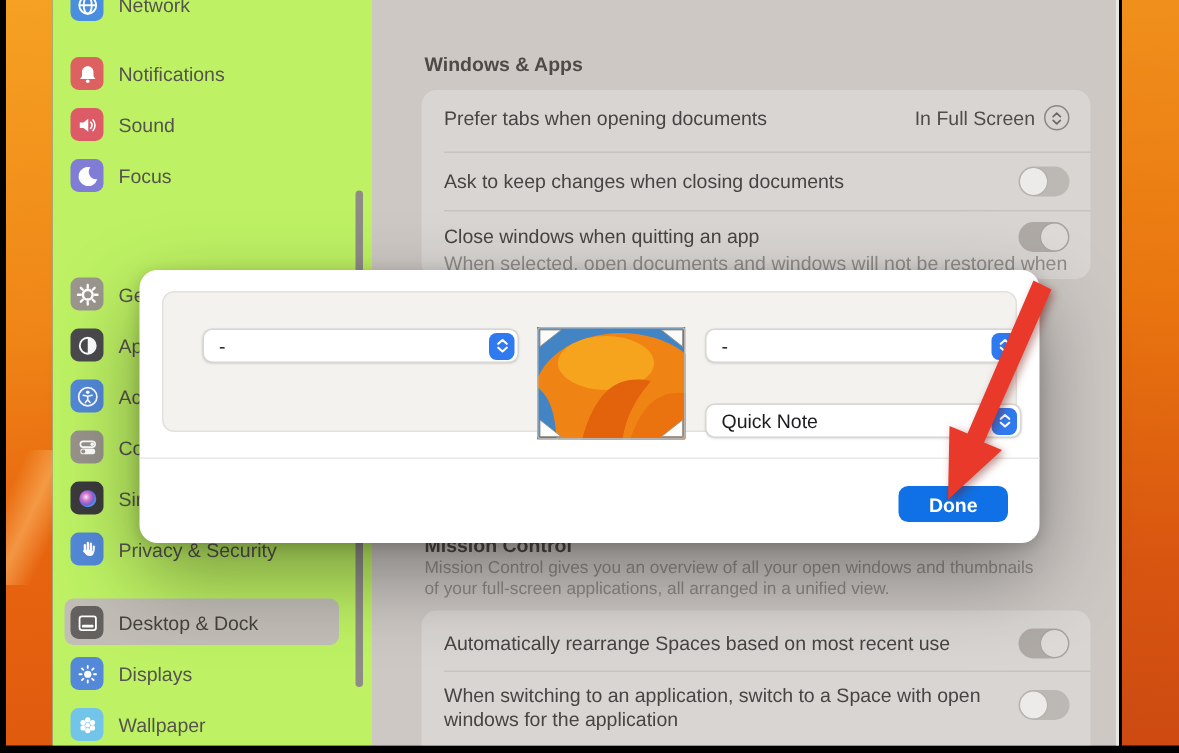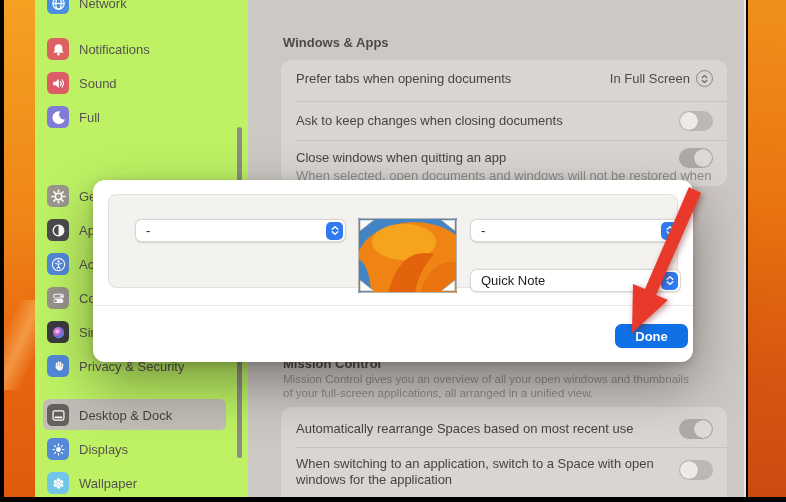--- a/index.html
+++ b/index.html
@@ -54,21 +54,21 @@
   
   .modal { left:93px; top:180px; width:600px; height:182px; background:#ffffff; border-radius:12px;
     box-shadow:0 22px 55px rgba(0,0,0,0.38), 0 2px 10px rgba(0,0,0,0.18); }
   .inner-card { position:absolute; left:15px; top:14px; width:570px; height:94px; background:#f3f2ef; border:1px solid #e3e1de; border-radius:8px; }
   .dropdown { position:absolute; width:211px; height:23px; background:#fff; border:1px solid #d8d6d3; border-radius:6.5px; box-shadow:0 .5px 1.5px rgba(0,0,0,.12); }
   .dropdown .dd-text { position:absolute; left:10px; top:3px; font-size:13px; color:#1d1d1f; }
   .dd-stepper { position:absolute; right:2px; top:1.5px; width:17px; height:18.5px; background:#307af0; border-radius:5px; display:flex; align-items:center; justify-content:center; }
   .dd-stepper svg { width:10px; height:13px; }
   .modal-sep { position:absolute; left:0; top:125px; width:100%; height:1px; background:#e9e8e6; }
   .done-btn { position:absolute; left:506px; top:144px; width:73px; height:24px; background:#1070e5; border:none; border-radius:6.5px;
-    color:#fff; font-size:13px; font-weight:bold; font-family:"Liberation Sans",sans-serif; display:flex; align-items:center; justify-content:center;margin-left:16px; }
+    color:#fff; font-size:13px; font-weight:bold; font-family:"Liberation Sans",sans-serif; display:flex; align-items:center; justify-content:center; }
   .thumb { position:absolute; left:249px; top:23px; width:99px; height:75px; }
 
   .arrow-layer { left:0; top:0; width:786px; height:502px; pointer-events:none; }
 </style>
 </head>
 <body>
 
 <div class="abs wall-left"></div>
 <div class="abs wall-right"></div>
 
@@ -107,21 +107,21 @@
       </span>
       <span class="side-label">Sound</span>
     </div>
 
     <div class="side-item" style="top:102px">
       <span class="app-icon" style="background:#817dd6">
         <svg viewBox="0 0 24 24">
             <path fill="#fff" d="M14.5 3.5A9 9 0 1 0 21 14.8 7 7 0 0 1 14.5 3.5z"></path>
           </svg>
       </span>
-      <span class="side-label">Full</span>
+      <span class="side-label">Focus</span>
     </div>
 
 
     <div class="side-item" style="top:181px">
       <span class="app-icon" style="background:#9b978f">
         <svg viewBox="0 0 24 24" stroke="#fff" fill="none">
             <circle cx="12" cy="12" r="4.6" stroke-width="2.4"></circle>
             <g stroke-width="2.2" stroke-linecap="round">
               <path d="M12 2.8v2.6M12 18.6v2.6M2.8 12h2.6M18.6 12h2.6M5.5 5.5l1.8 1.8M16.7 16.7l1.8 1.8M18.5 5.5l-1.8 1.8M7.3 16.7l-1.8 1.8"></path>
             </g>

